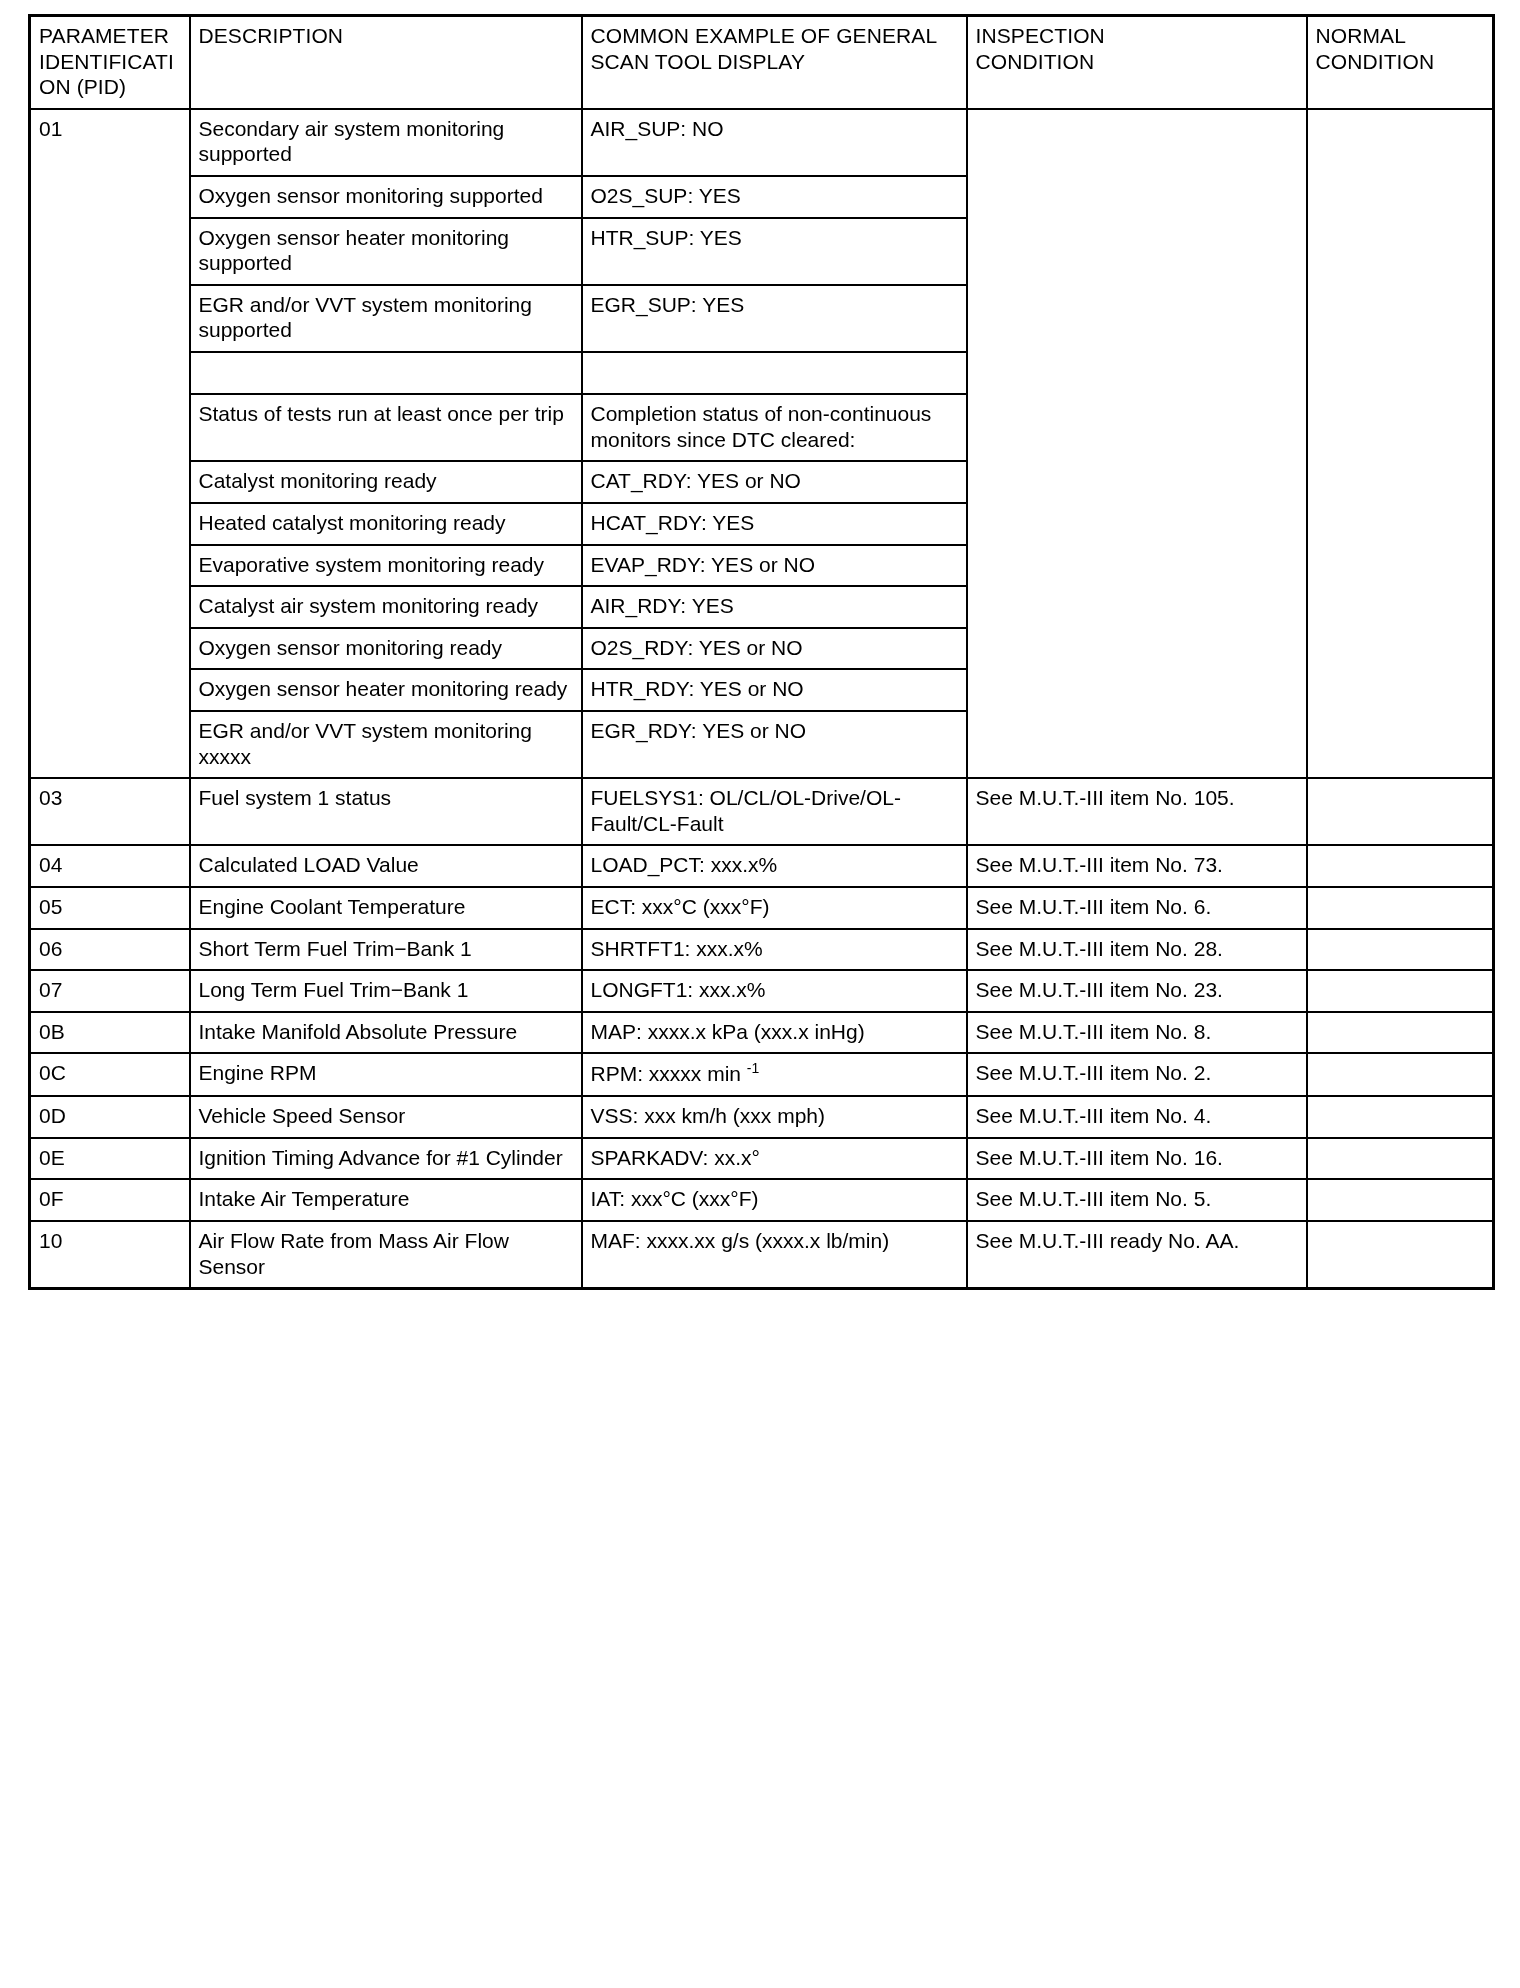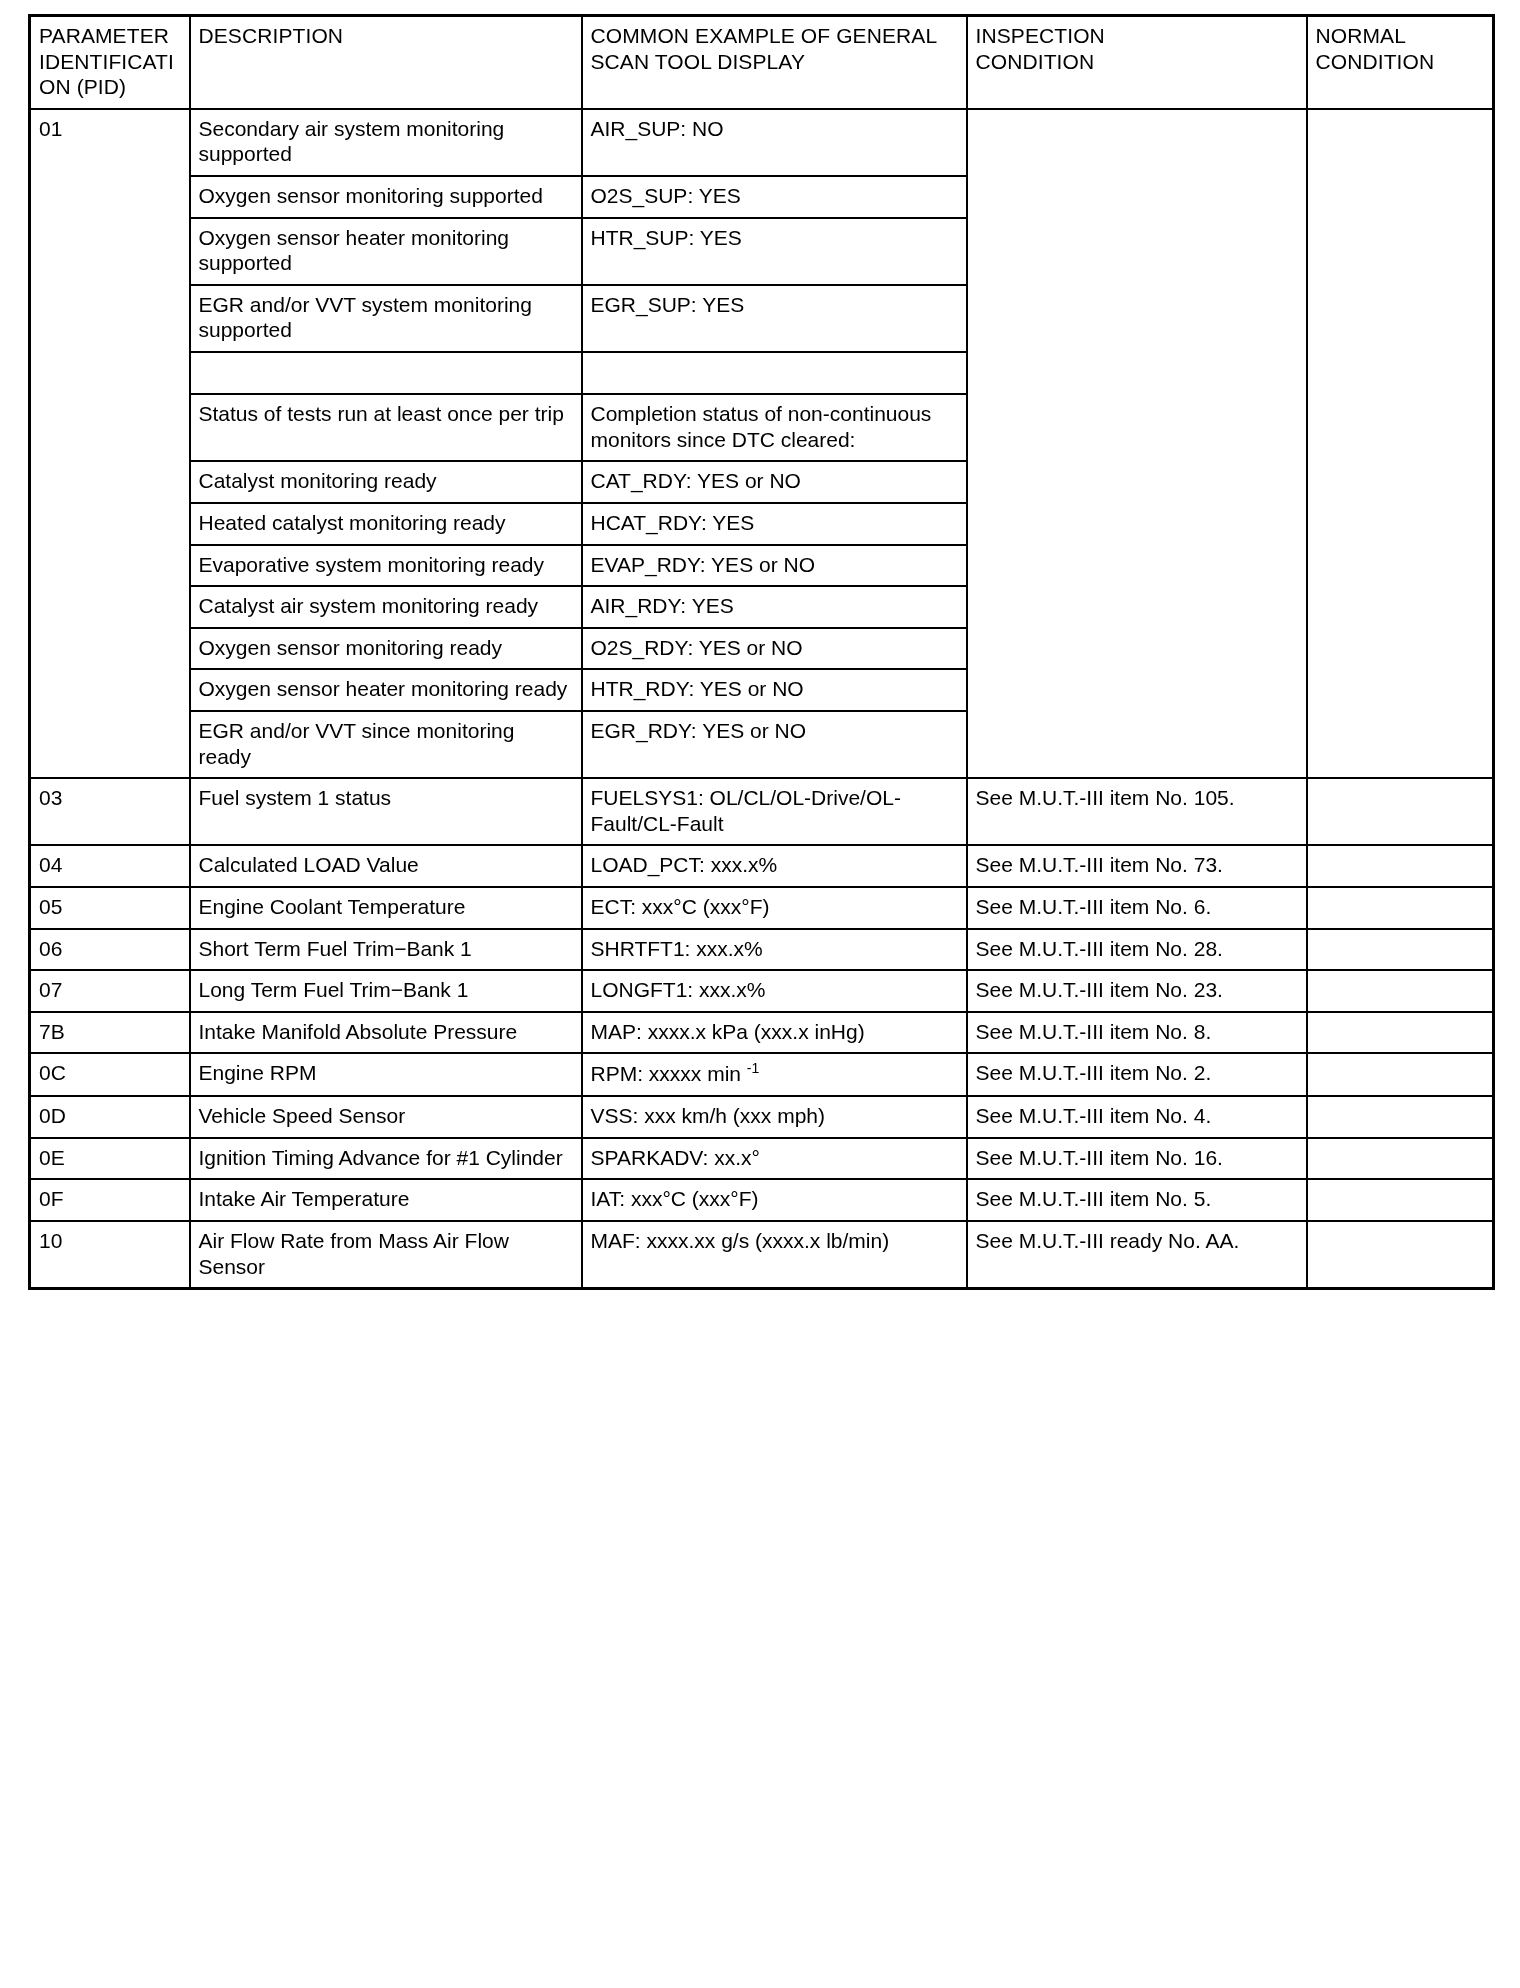--- a/index.html
+++ b/index.html
@@ -136,21 +136,21 @@
       </tr>
       <tr>
         <td>Oxygen sensor monitoring ready</td>
         <td>O2S_RDY: YES or NO</td>
       </tr>
       <tr>
         <td>Oxygen sensor heater monitoring ready</td>
         <td>HTR_RDY: YES or NO</td>
       </tr>
       <tr>
-        <td>EGR and/or VVT since monitoring ready</td>
+        <td>EGR and/or VVT system monitoring xxxxx</td>
         <td>EGR_RDY: YES or NO</td>
       </tr>
 
       <tr>
         <td class="pid-cell">03</td>
         <td>Fuel system 1 status</td>
         <td>FUELSYS1: OL/CL/OL-Drive/OL-Fault/CL-Fault</td>
         <td>See M.U.T.-III item No. 105.</td>
         <td></td>
       </tr>
@@ -176,21 +176,21 @@
         <td></td>
       </tr>
       <tr>
         <td class="pid-cell">07</td>
         <td>Long Term Fuel Trim−Bank 1</td>
         <td>LONGFT1: xxx.x%</td>
         <td>See M.U.T.-III item No. 23.</td>
         <td></td>
       </tr>
       <tr>
-        <td class="pid-cell">7B</td>
+        <td class="pid-cell">0B</td>
         <td>Intake Manifold Absolute Pressure</td>
         <td>MAP: xxxx.x kPa (xxx.x inHg)</td>
         <td>See M.U.T.-III item No. 8.</td>
         <td></td>
       </tr>
       <tr>
         <td class="pid-cell">0C</td>
         <td>Engine RPM</td>
         <td><span class="nowrap">RPM: xxxxx min&nbsp;<span class="sup">-1</span></span></td>
         <td>See M.U.T.-III item No. 2.</td>

